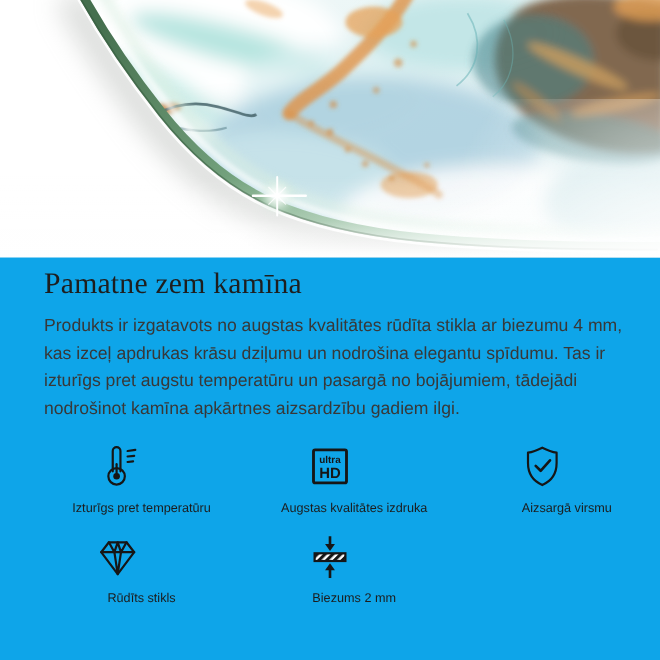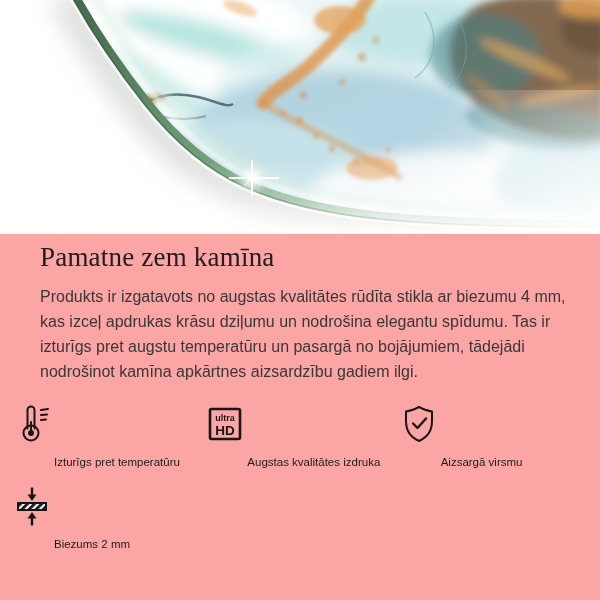--- a/index.html
+++ b/index.html
@@ -1,17 +1,17 @@
 <!DOCTYPE html>
 <html><head>
 <meta charset="utf-8">
 <style>
   html,body { margin:0; padding:0; background:#ffffff; }
   body { width:600px; height:600px; font-family:"Liberation Sans", sans-serif; color:#222; }
-  .page { position:relative; width:600px; height:600px; overflow:hidden; background:#fca5a5; }
+  .page { position:relative; width:600px; height:600px; overflow:hidden; background:#0ea5e9; }
 
   .hero { width:600px; height:234px; overflow:hidden; }
   .hero svg { display:block; }
 
   h1.title {
     margin:8px 40px 0 40px;
     font-family:"Liberation Serif", "DejaVu Serif", serif;
     font-weight:400;
     font-size:27px;
     line-height:30px;
@@ -27,21 +27,21 @@
   .features {
     margin-top:18px;
     padding:0 10px;
     display:grid;
     grid-template-columns:1fr 1fr 1fr;
     row-gap:16px;
   }
   .feature {
     display:flex;
     flex-direction:column;
-    align-items:flex-start;
+    align-items:center;
   }
   .feature .ic { height:44px; display:flex; align-items:center; justify-content:center; }
   .feature .lbl {
     margin-top:10px;
     font-size:11.5px;
     color:#1c1c1c;
     text-align:center;
     white-space:nowrap;
     margin-left:44px;
   }
@@ -212,20 +212,31 @@
     <div class="feature">
       <div class="ic">
         <svg class="fic" width="44" height="44" viewBox="0 0 44 44">
           <path d="M22,5 C27,7.5 31.5,9 35,9.5 V19 C35,29 30,35.5 22,39 C14,35.5 9,29 9,19 V9.5 C12.5,9 17,7.5 22,5 Z"></path>
           <path d="M16,21.5 L20.5,26 L29,16.5" stroke-width="2.4"></path>
         </svg>
       </div>
       <div class="lbl">Aizsargā virsmu</div>
     </div>
 
+    <div class="feature">
+      <div class="ic">
+        <svg class="fic" width="44" height="44" viewBox="0 0 44 44">
+          <path d="M14,9 L30,9 L37,18 L22,38 L7,18 Z"></path>
+          <line x1="7" y1="18" x2="37" y2="18"></line>
+          <path d="M14,9 L19,18 L22,9 L25,18 L30,9"></path>
+          <path d="M19,18 L22,38 L25,18"></path>
+        </svg>
+      </div>
+      <div class="lbl">Rūdīts stikls</div>
+    </div>
 
 
     <div class="feature">
       <div class="ic">
         <svg width="44" height="44" viewBox="0 0 44 44">
           <defs>
             <pattern id="hatchP" width="5" height="5" patternUnits="userSpaceOnUse" patternTransform="rotate(45)">
               <rect width="5" height="5" fill="#ffffff"></rect>
               <rect width="2.8" height="5" fill="#161616"></rect>
             </pattern>

